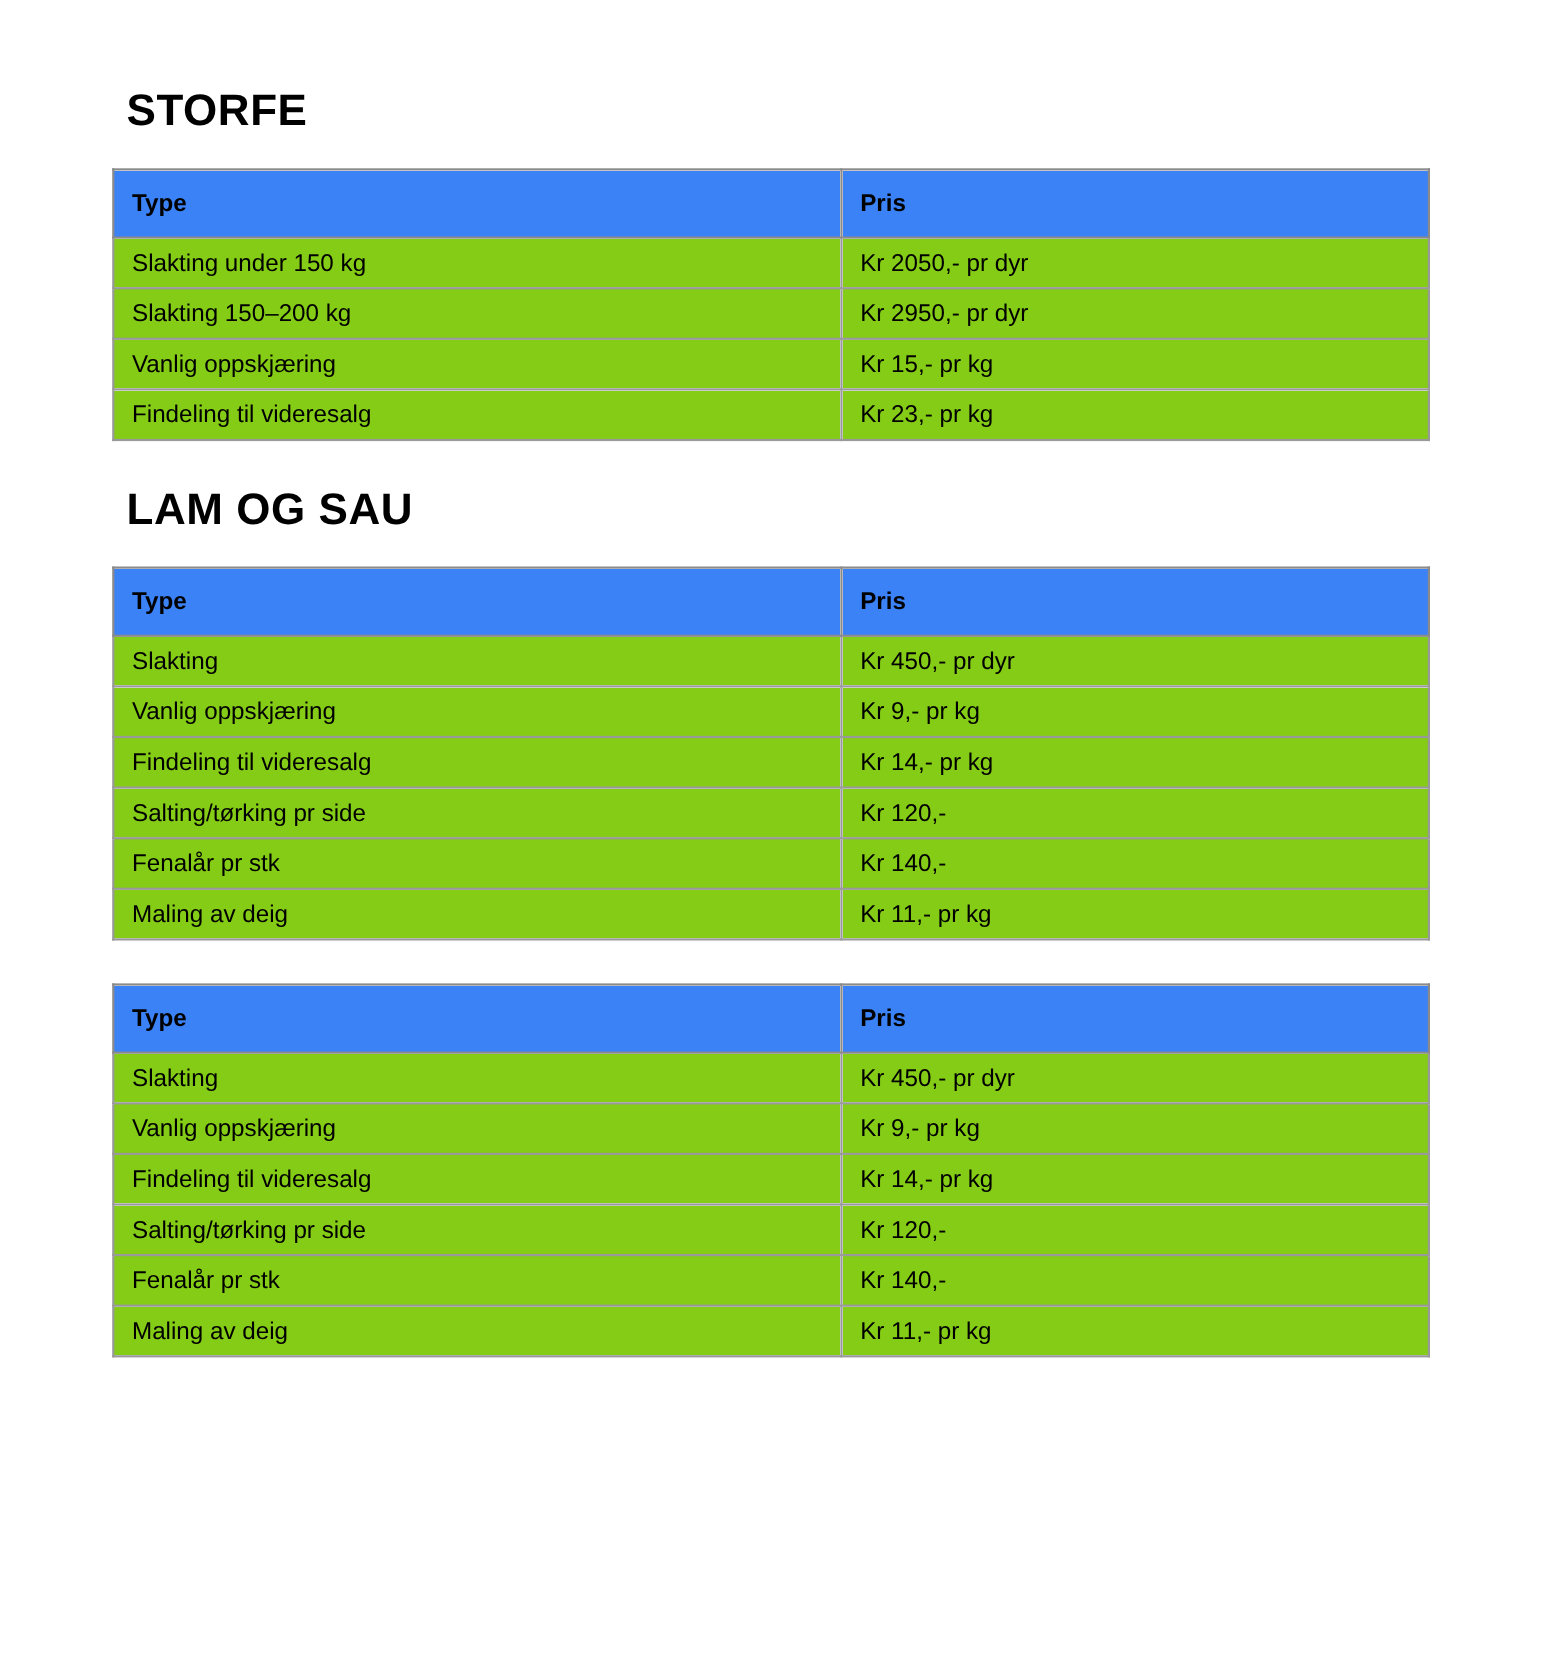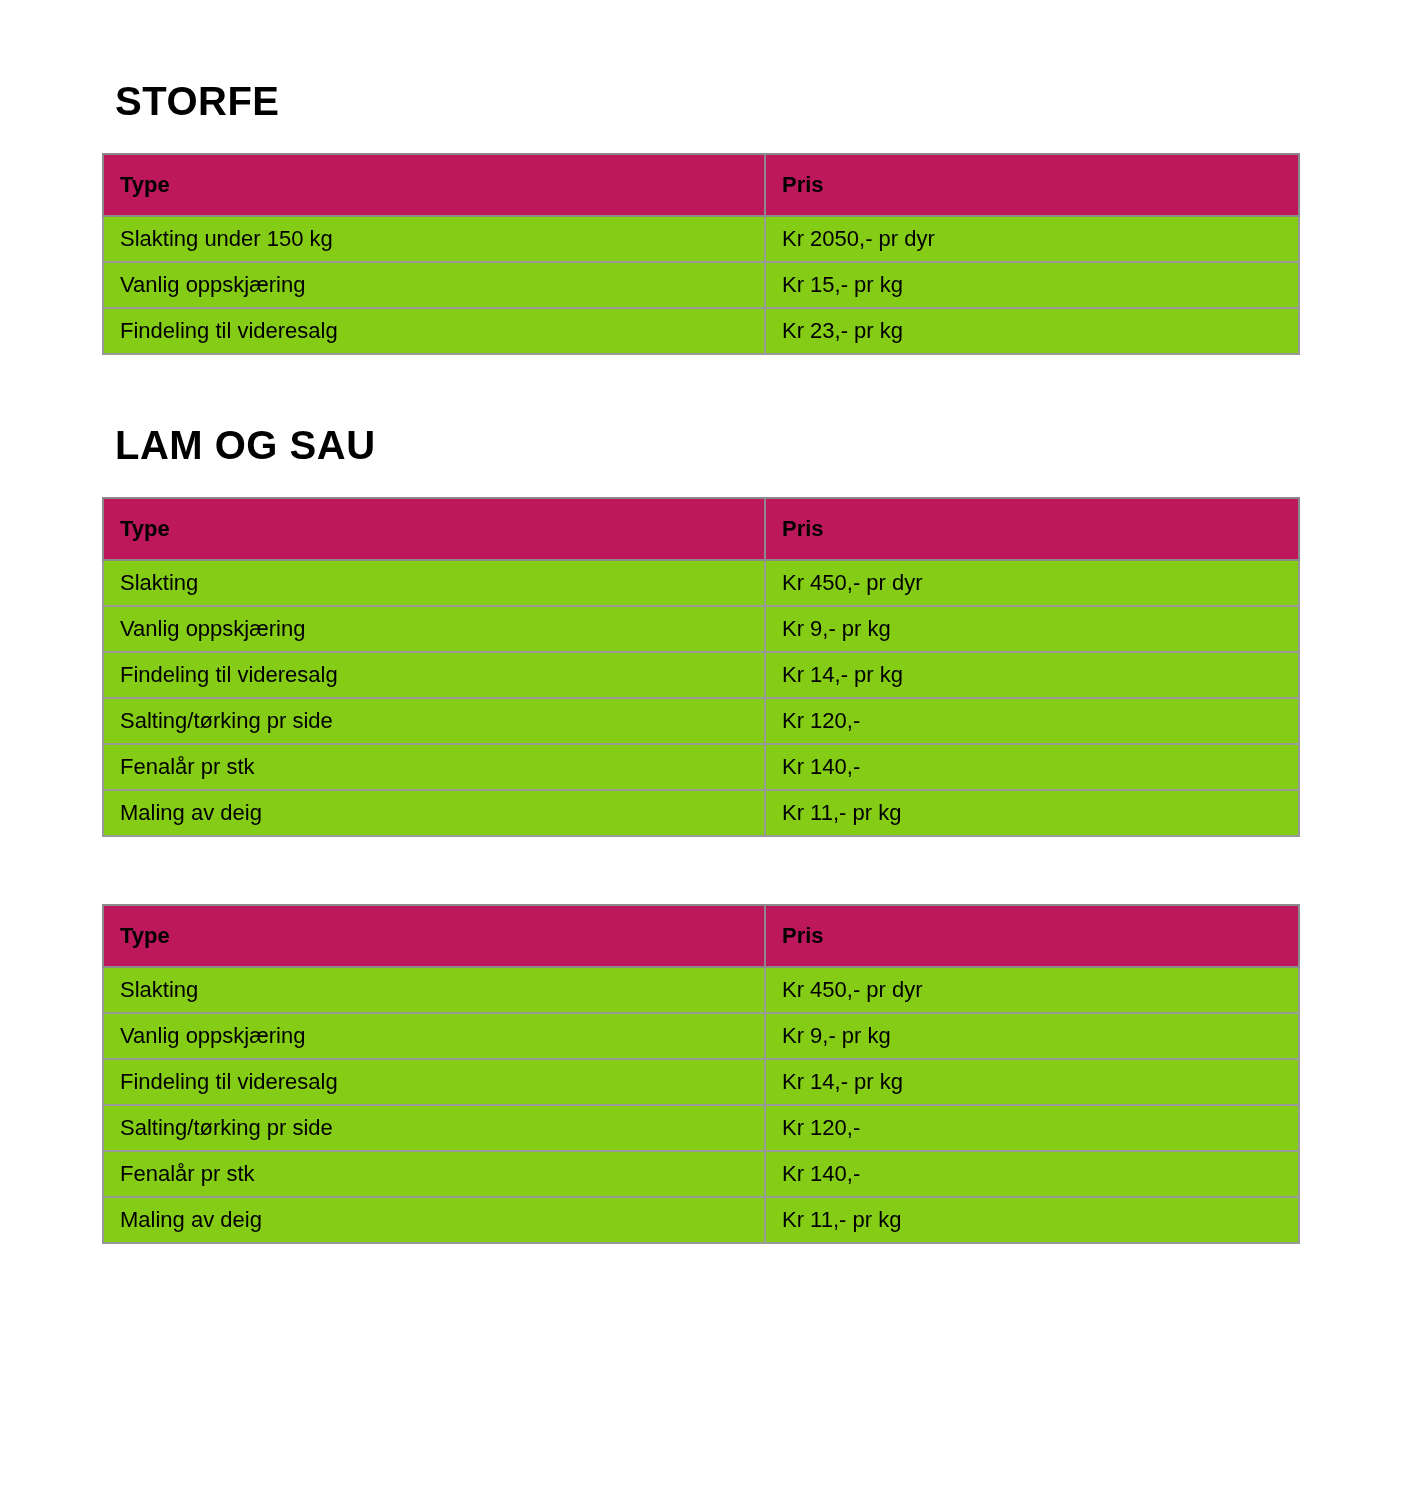--- a/index.html
+++ b/index.html
@@ -10,21 +10,21 @@
     font-family: "Liberation Sans", sans-serif;
   }
   .page {
     width: 1403px;
     min-height: 1512px;
     box-sizing: border-box;
     padding: 78px 103px 76px 102px;
     background: #ffffff;
   }
   .section { margin: 0; }
-  .section + .section { margin-top: 67px; }
+  .section + .section { margin-top: 39px; }
   .section-title {
     font-size: 40px;
     font-weight: bold;
     line-height: 46px;
     letter-spacing: 0.5px;
     margin: 0 0 29px 13px;
     color: #000000;
   }
   table.price-table {
     width: 100%;
@@ -35,21 +35,21 @@
   table.price-table td {
     border: 2px solid #999999;
     text-align: left;
     vertical-align: middle;
     padding: 0 10px 0 16px;
     font-size: 22px;
     line-height: 26px;
     overflow: hidden;
   }
   table.price-table th {
-    background: #be185d;
+    background: #3b82f6;
     height: 60px;
     font-weight: bold;
     border-color: #8a8a8a;
   }
   table.price-table td {
     background: #84cc16;
     height: 44px;
     font-weight: normal;
   }
   .col-type { width: 55.6%; }
@@ -66,20 +66,24 @@
       <thead>
         <tr>
               <th class="col-type">Type</th>
               <th class="col-pris">Pris</th>
             </tr>
       </thead>
       <tbody>
             <tr>
               <td>Slakting under 150 kg</td>
               <td>Kr 2050,- pr dyr</td>
+            </tr>
+            <tr>
+              <td>Slakting 150–200 kg</td>
+              <td>Kr 2950,- pr dyr</td>
             </tr>
             <tr>
               <td>Vanlig oppskjæring</td>
               <td>Kr 15,- pr kg</td>
             </tr>
             <tr>
               <td>Findeling til videresalg</td>
               <td>Kr 23,- pr kg</td>
             </tr>
           </tbody>

